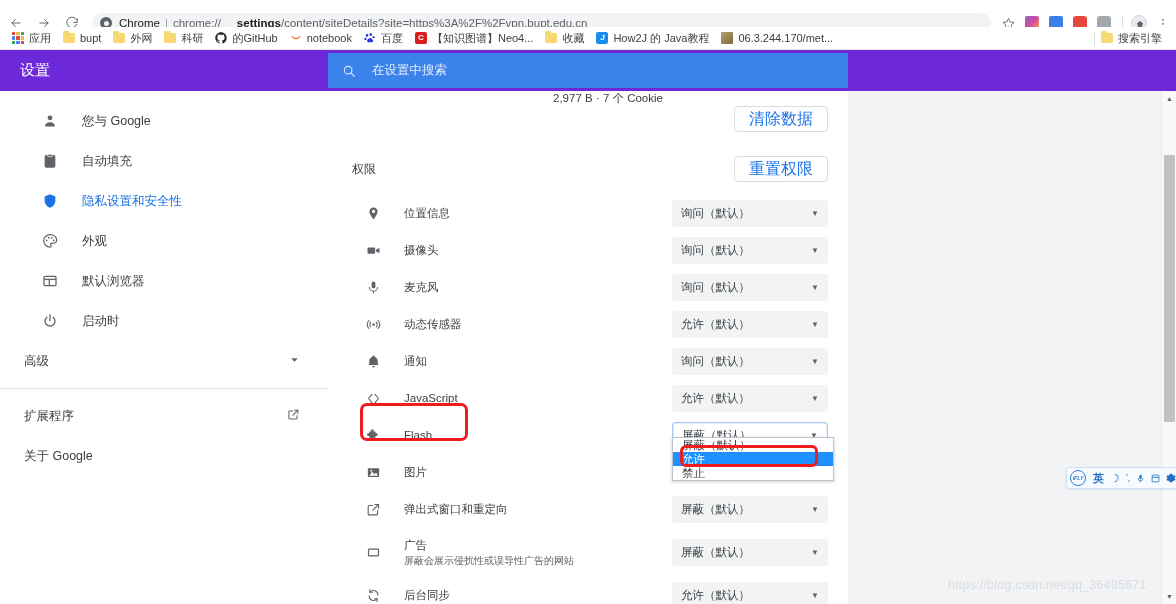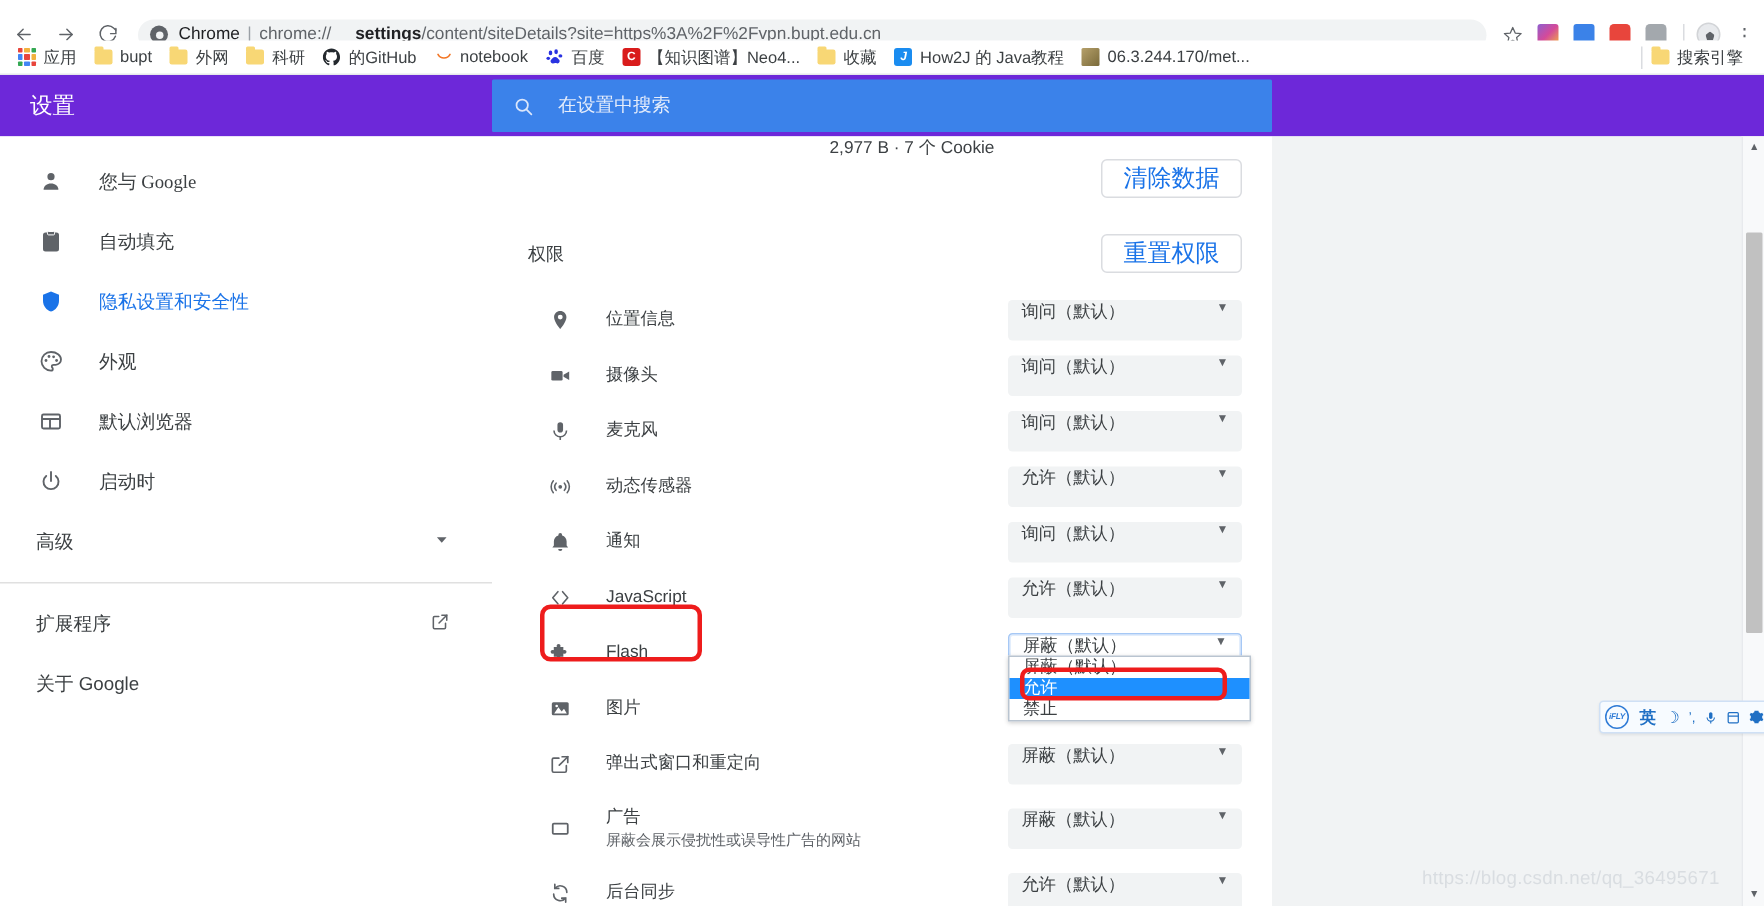--- a/index.html
+++ b/index.html
@@ -114,21 +114,21 @@
   .page-body {
     position: absolute; left: 0; top: 91px; width: 1176px; height: 513px;
     background: #f1f3f4;
   }
   .sidebar {
     position: absolute; left: 0; top: 0; width: 328px; height: 513px;
     background: #ffffff; padding-top: 10px;
   }
   .side-item {
     display: flex; align-items: center; height: 40px;
-    padding-left: 24px; font-size: 12.5px; color: #3c4043; font-family: Liberation Serif, serif;
+    padding-left: 40px; font-size: 12.5px; color: #3c4043;
   }
   .side-item.active { color: #1a73e8; font-weight: 500; }
   .side-ico {
     width: 20px; height: 20px; margin-right: 22px; flex: none;
     display: flex; align-items: center; justify-content: center; color: #5f6368;
   }
   .side-item.active .side-ico { color: #1a73e8; }
   .side-collapse {
     display: flex; align-items: center; height: 40px;
     padding-left: 24px; padding-right: 28px; font-size: 12.5px; color: #3c4043;
@@ -171,21 +171,21 @@
   .perm-ico {
     width: 18px; height: 18px; margin-right: 22px; flex: none;
     display: flex; align-items: center; justify-content: center; color: #5f6368;
   }
   .perm-labels { display: flex; flex-direction: column; justify-content: center; }
   .perm-label { font-size: 11.5px; color: #3c4043; line-height: 15px; }
   .perm-sub { font-size: 10px; color: #5f6368; line-height: 14px; margin-top: 1px; }
   .perm-select {
     margin-left: auto; width: 156px; height: 27px;
     background: #f1f3f4; border: none; border-radius: 3px;
-    display: flex; padding: 0 9px;
+    display: flex; align-items: center; padding: 0 9px;
     font-size: 11.5px; color: #3c4043; position: relative;
   }
   .perm-select .sel-caret {
     margin-left: auto; color: #5f6368; font-size: 8px;
   }
   .perm-select.open {
     background: #ffffff; border: 1px solid #a6c8f5;
     box-shadow: 0 0 0 1px rgba(26,115,232,0.12) inset;
   }
   

